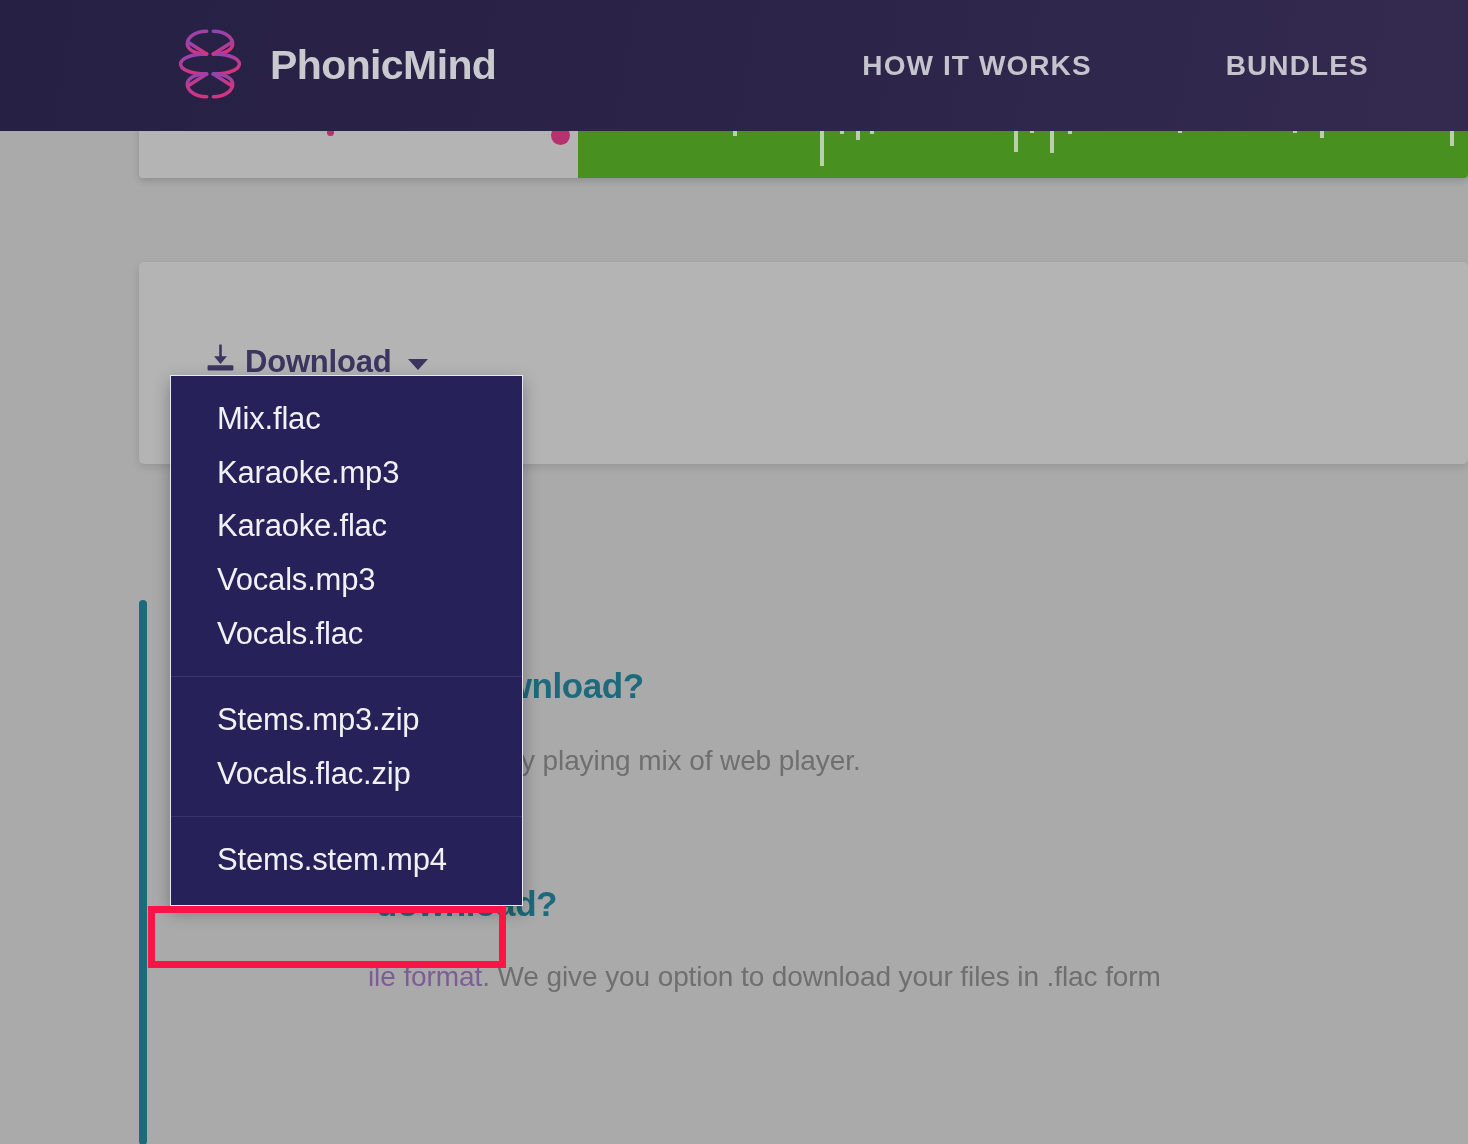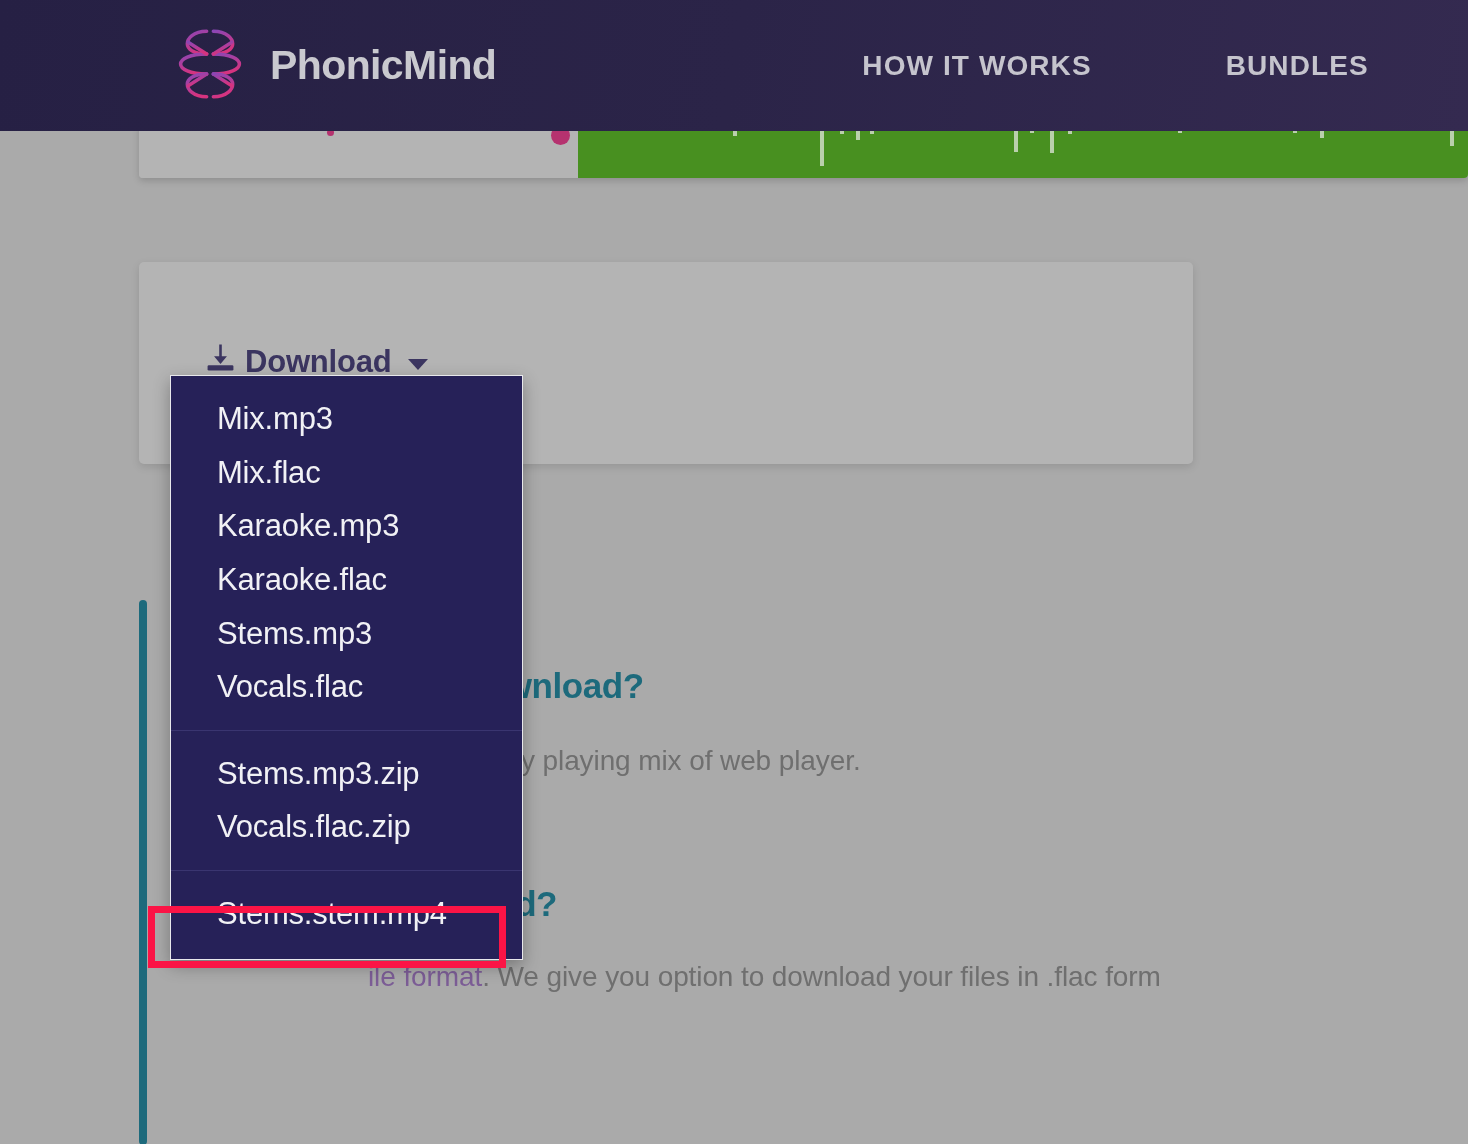--- a/index.html
+++ b/index.html
@@ -59,21 +59,21 @@
     width: 4px;
     background: #cfdcc6;
     opacity: .85;
   }
 
   
   #download-card {
     position: absolute;
     left: 139px;
     top: 262px;
-    width: 1054px;
+    width: 1329px;
     height: 202px;
     background: #b4b4b4;
     border-radius: 5px;
     box-shadow: 0 3px 8px rgba(0,0,0,0.12);
   }
   #download-button {
     position: absolute;
     left: 66px;
     top: 80px;
     display: flex;
@@ -290,25 +290,24 @@
     </span>
     <span id="brand-name">PhonicMind</span>
   </a>
   <nav id="site-nav">
     <a class="nav-item" id="nav-howitworks" href="#">HOW IT WORKS</a>
     <a class="nav-item" id="nav-bundles" href="#">BUNDLES</a>
   </nav>
 </div>
 
 <div id="download-dropdown">
-  <div class="dropdown-item">Mix.mp3</div>
   <div class="dropdown-item">Mix.flac</div>
   <div class="dropdown-item">Karaoke.mp3</div>
   <div class="dropdown-item">Karaoke.flac</div>
-  <div class="dropdown-item">Stems.mp3</div>
+  <div class="dropdown-item">Vocals.mp3</div>
   <div class="dropdown-item">Vocals.flac</div>
 
   <div class="dropdown-divider"></div>
 
   <div class="dropdown-item">Stems.mp3.zip</div>
   <div class="dropdown-item">Vocals.flac.zip</div>
 
   <div class="dropdown-divider"></div>
 
   <div class="dropdown-item">Stems.stem.mp4</div>

